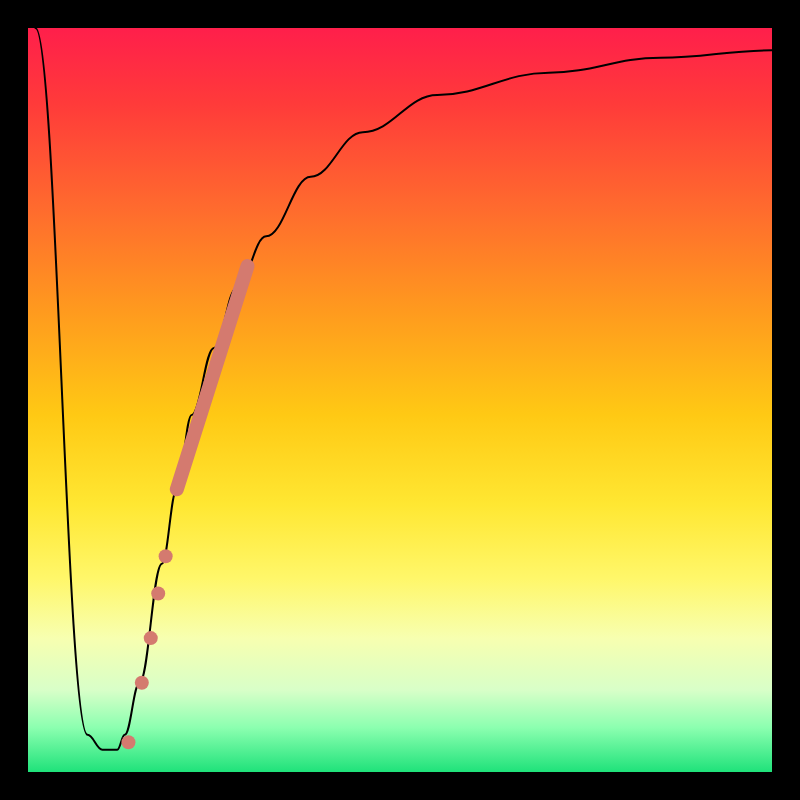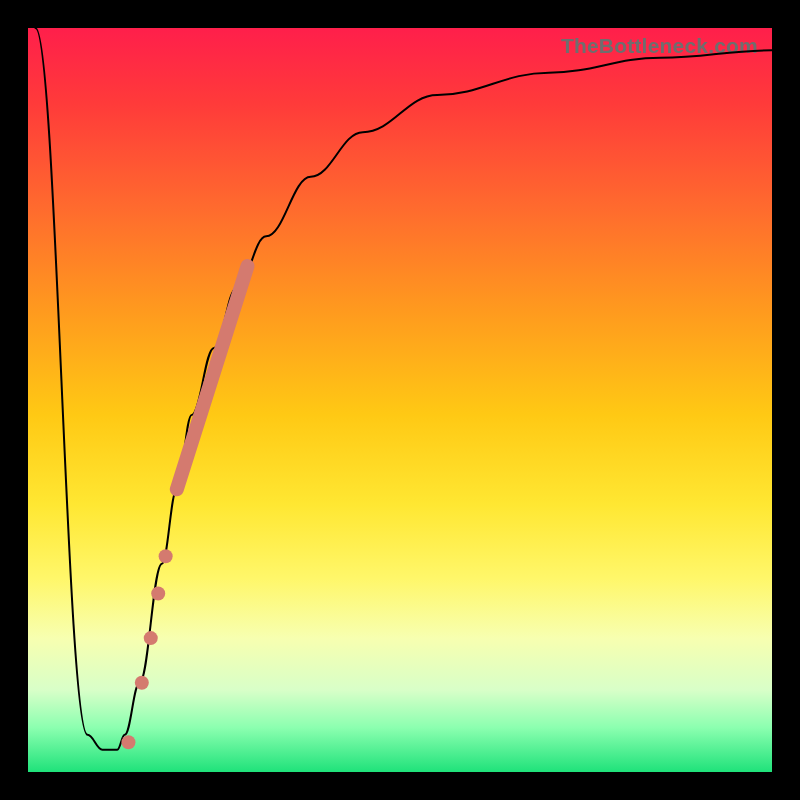--- a/index.html
+++ b/index.html
@@ -68,21 +68,20 @@
   }
   .dot {
     fill: #d47a6f;
   }
 </style>
 </head>
 <body>
 
 <div class="frame">
   <div class="plot">
-    <div class="watermark">TheBottleneck.com</div>
     <svg class="curve" viewBox="0 0 744 744">
       <path id="main-curve" class="curve-path" d="M 7.44 0 C 28.272000000000006 0 38.688 706.8 59.52 706.8 C 65.47200000000001 706.8 68.44800000000001 721.68 74.4 721.68 C 80.352 721.68 83.328 721.68 89.28 721.68 C 92.256 721.68 93.744 706.8 96.72 706.8 C 102.672 706.8 105.648 654.72 111.6 654.72 C 120.52799999999999 654.72 124.99199999999999 535.68 133.92 535.68 C 139.87199999999999 535.68 142.848 461.28 148.8 461.28 C 154.752 461.28 157.728 386.88 163.68 386.88 C 172.608 386.88 177.072 319.92 186 319.92 C 194.928 319.92 199.39200000000002 260.4 208.32000000000002 260.4 C 220.22400000000002 260.4 226.17600000000002 208.32000000000005 238.08 208.32000000000005 C 255.936 208.32000000000005 264.86400000000003 148.79999999999995 282.72 148.79999999999995 C 303.552 148.79999999999995 313.968 104.15999999999997 334.8 104.15999999999997 C 364.56 104.15999999999997 379.44000000000005 66.95999999999992 409.20000000000005 66.95999999999992 C 453.84000000000003 66.95999999999992 476.15999999999997 44.639999999999986 520.8 44.639999999999986 C 565.4399999999999 44.639999999999986 587.76 29.75999999999999 632.4 29.75999999999999 C 677.04 29.75999999999999 699.36 22.32000000000005 744 22.32000000000005"></path>
       <path id="seg" class="seg-path" d="M 148.8 461.28 L 219.48 238.07999999999998"></path>
       <g id="dots">
           <circle class="dot" cx="113.832" cy="654.72" r="7"></circle>
           <circle class="dot" cx="122.76" cy="610.08" r="7"></circle>
           <circle class="dot" cx="130.2" cy="565.44" r="7"></circle>
           <circle class="dot" cx="137.64" cy="528.24" r="7"></circle>
           <circle class="dot" cx="100.44000000000001" cy="714.24" r="7"></circle>
         </g>

